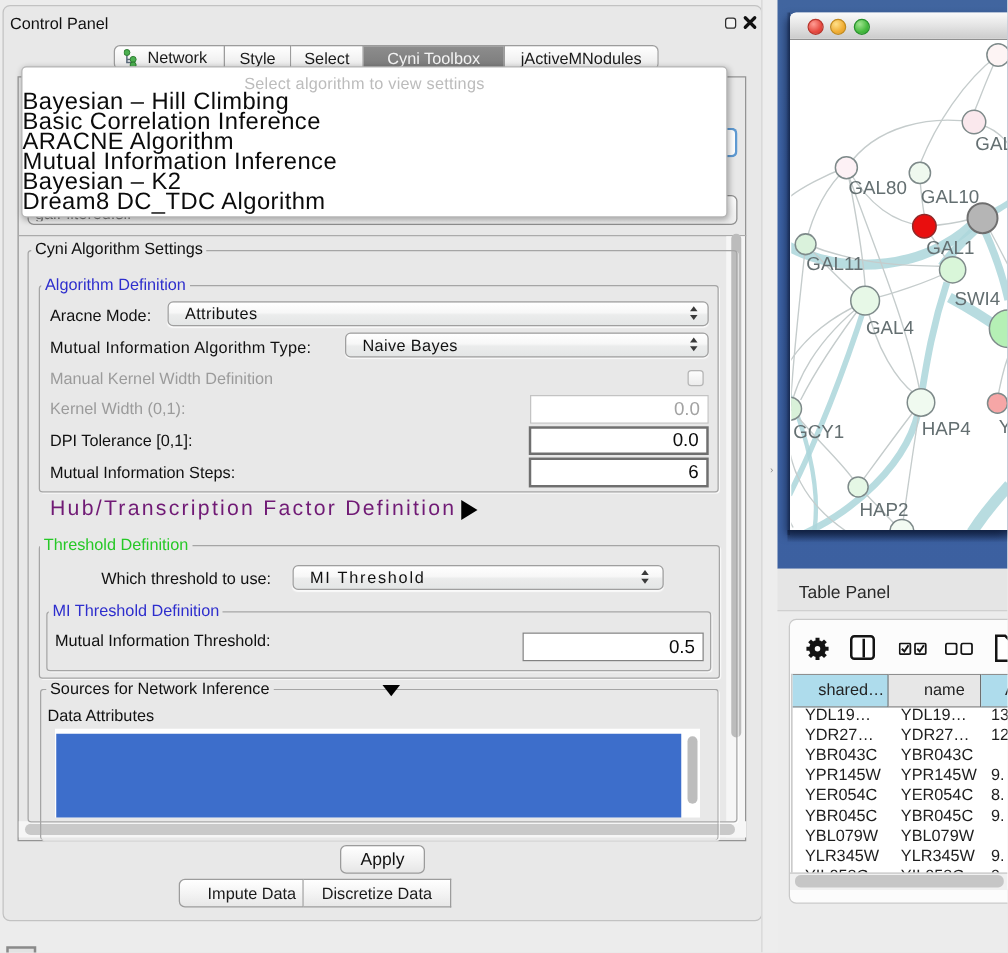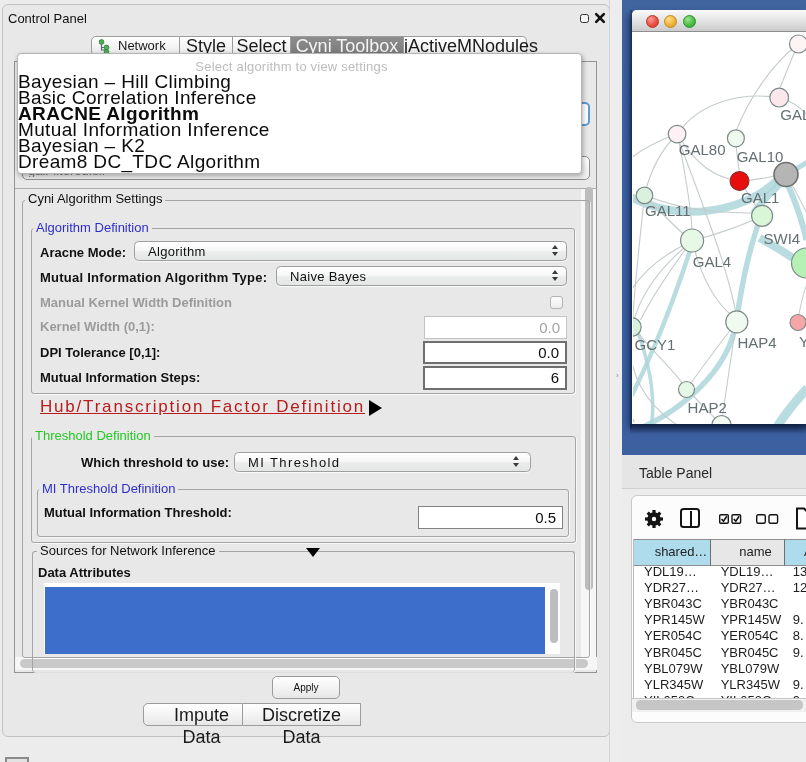--- a/index.html
+++ b/index.html
@@ -1,34 +1,34 @@
 <!DOCTYPE html>
 <html><head>
 <meta charset="utf-8">
 <style>
   html,body{margin:0;padding:0;}
   body{width:806px;height:762px;position:relative;overflow:hidden;background:#ececec;
        font-family:"Liberation Sans",sans-serif;-webkit-font-smoothing:antialiased;}
   .abs{position:absolute;}
   .lbl{position:absolute;font-size:13px;color:#111;white-space:nowrap;}
-  .b{font-weight:bold;}
+  .b{font-weight:normal;}
   .dis{color:#9b9b9b;}
   .combo{position:absolute;border:1px solid #9f9f9f;border-radius:4.5px;
          background:linear-gradient(180deg,#ffffff 0%,#f7f7f7 45%,#ebecec 55%,#e4e6e6 100%);
          box-shadow:0 1px 1px rgba(255,255,255,.8);}
   .combo .ct{position:absolute;left:13px;top:50%;transform:translateY(-50%);font-size:13px;color:#111;letter-spacing:.3px;white-space:nowrap;}
   .arr{position:absolute;width:7px;}
   .arr .u{width:0;height:0;border-left:3.5px solid transparent;border-right:3.5px solid transparent;border-bottom:4.5px solid #3a3a3a;margin-bottom:2.5px;}
   .arr .d{width:0;height:0;border-left:3.5px solid transparent;border-right:3.5px solid transparent;border-top:4.5px solid #3a3a3a;}
   .field{position:absolute;background:#fff;font-size:15px;color:#0d0d0d;text-align:right;padding-right:6px;}
   .grp{position:absolute;border:1px solid #a5a5a5;border-radius:3px;box-shadow:1px 1px 0 rgba(255,255,255,.7);}
   .gt{position:absolute;background:#e8e8e8;padding:0 3px;font-size:13px;white-space:nowrap;line-height:13px;}
   .seg{position:absolute;top:0;height:100%;box-sizing:border-box;border:1px solid #9c9c9c;border-left:none;
        background:linear-gradient(180deg,#ffffff 0%,#f4f4f4 50%,#e7e7e7 100%);
-       font-size:18px;color:#1a1a1a;text-align:center;}
+       font-size:13px;color:#1a1a1a;text-align:center;}
   .seg.first{border-left:1px solid #9c9c9c;border-radius:5px 0 0 5px;}
   .seg.last{border-radius:0 5px 5px 0;}
   .seg.sel{background:linear-gradient(180deg,#8d8d8d 0%,#7a7a7a 100%);color:#f4f4f4;}
   .tr{position:absolute;left:0;width:173px;height:16.1px;line-height:16.1px;}
   .c1{position:absolute;left:10px;}
   .c2{position:absolute;left:86.7px;}
   .c3{position:absolute;left:158.8px;}
 </style>
 </head>
 <body>
@@ -73,21 +73,21 @@
 <div class="abs" style="left:20px;top:659px;width:568px;height:9px;background:#c9c9c9;border-radius:4.5px;"></div>
 
 <div class="grp" style="left:22px;top:200px;width:566px;height:456px;"></div>
 <div class="gt" style="left:25px;top:192px;color:#111;">Cyni Algorithm Settings</div>
 
 <div class="grp" style="left:31px;top:228px;width:542px;height:164px;"></div>
 <div class="gt" style="left:33px;top:221px;color:#2e2ecd;">Algorithm Definition</div>
 
 <div class="lbl b" style="left:40px;top:245px;">Aracne Mode:</div>
 <div class="combo" style="left:134px;top:241px;width:431px;height:18px;">
-    <span class="ct">Algorithm</span>
+    <span class="ct">Attributes</span>
   <div class="arr" style="right:7px;top:3px;">
       <div class="u"></div>
       <div class="d"></div>
     </div>
   </div>
 
 <div class="lbl b" style="left:40px;top:270px;letter-spacing:.25px;">Mutual Information Algorithm Type:</div>
 <div class="combo" style="left:276px;top:266px;width:289px;height:18px;">
     <span class="ct">Naive Bayes</span>
   <div class="arr" style="right:7px;top:3px;">
@@ -101,21 +101,21 @@
 
 <div class="lbl b dis" style="left:40px;top:319px;">Kernel Width (0,1):</div>
 <div class="field" style="left:424px;top:315.5px;width:135px;height:21px;border:1px solid #c3c3c3;color:#a3a3a3;line-height:21px;">0.0</div>
 
 <div class="lbl b" style="left:40px;top:345px;">DPI Tolerance [0,1]:</div>
 <div class="field" style="left:423px;top:341px;width:134px;height:19px;border:2px solid #6f6f6f;line-height:19px;">0.0</div>
 
 <div class="lbl b" style="left:40px;top:370px;">Mutual Information Steps:</div>
 <div class="field" style="left:423px;top:366px;width:134px;height:20px;border:2px solid #6f6f6f;line-height:20px;">6</div>
 
-<div class="abs" style="left:40px;top:397px;font-size:17px;letter-spacing:1.8px;color:#b91c1c;text-decoration:underline;">Hub/Transcription Factor Definition</div>
+<div class="abs" style="left:40px;top:397px;font-size:17px;letter-spacing:1.8px;color:#701a75;">Hub/Transcription Factor Definition</div>
 <div class="abs" style="left:369px;top:400px;width:0;height:0;border-top:8px solid transparent;border-bottom:8px solid transparent;border-left:13px solid #000;"></div>
 
 <div class="grp" style="left:31px;top:436px;width:543px;height:105px;"></div>
 <div class="gt" style="left:32px;top:429px;color:#26c826;">Threshold Definition</div>
 
 <div class="lbl b" style="left:81px;top:455px;">Which threshold to use:</div>
 <div class="combo" style="left:234px;top:452px;width:295px;height:18px;">
     <span class="ct" style="letter-spacing:1.4px;">MI Threshold</span>
   <div class="arr" style="right:10px;top:3px;">
       <div class="u"></div>
@@ -133,21 +133,21 @@
 <div class="abs" style="left:306px;top:548px;width:0;height:0;border-left:7.5px solid transparent;border-right:7.5px solid transparent;border-top:9px solid #000;"></div>
 
 <div class="lbl b" style="left:38px;top:565px;">Data Attributes</div>
 
 <div class="abs" style="left:44px;top:583px;width:516px;height:71px;background:#fff;overflow:hidden;">
   <div class="abs" style="left:1px;top:4px;width:500px;height:80px;background:#3d6ecb;"></div>
   <div class="abs" style="left:506px;top:6px;width:7.5px;height:54px;background:#bdbdbd;border-radius:4px;"></div>
 </div>
 
 <div class="abs" style="left:272px;top:676px;width:66px;height:21px;border:1px solid #9b9b9b;border-radius:5px;
-     background:linear-gradient(#ffffff,#f2f2f2 55%,#e6e6e6);text-align:center;font-size:10px;line-height:21px;color:#111;">Apply</div>
+     background:linear-gradient(#ffffff,#f2f2f2 55%,#e6e6e6);text-align:center;font-size:14px;line-height:21px;color:#111;">Apply</div>
 
 <div class="abs" id="bottabs" style="left:143px;top:703px;width:330px;height:23px;">
   <div class="seg first" style="left:0;width:100px;line-height:22px;padding-left:17px;box-sizing:border-box;">Impute Data</div>
   <div class="seg" style="left:100px;width:118px;line-height:22px;">Discretize Data</div>
 </div>
 
 <div class="abs" style="left:5px;top:757px;width:20px;height:12px;border:2px solid #8a8a8a;background:#e2e2e2;"></div>
 
 <div class="abs" id="popup" style="left:16.5px;top:52.5px;width:563px;height:119px;background:#fff;
      border:1px solid #b5b5b5;border-radius:4px;box-shadow:1px 2px 5px rgba(0,0,0,.32);z-index:40;"></div>

